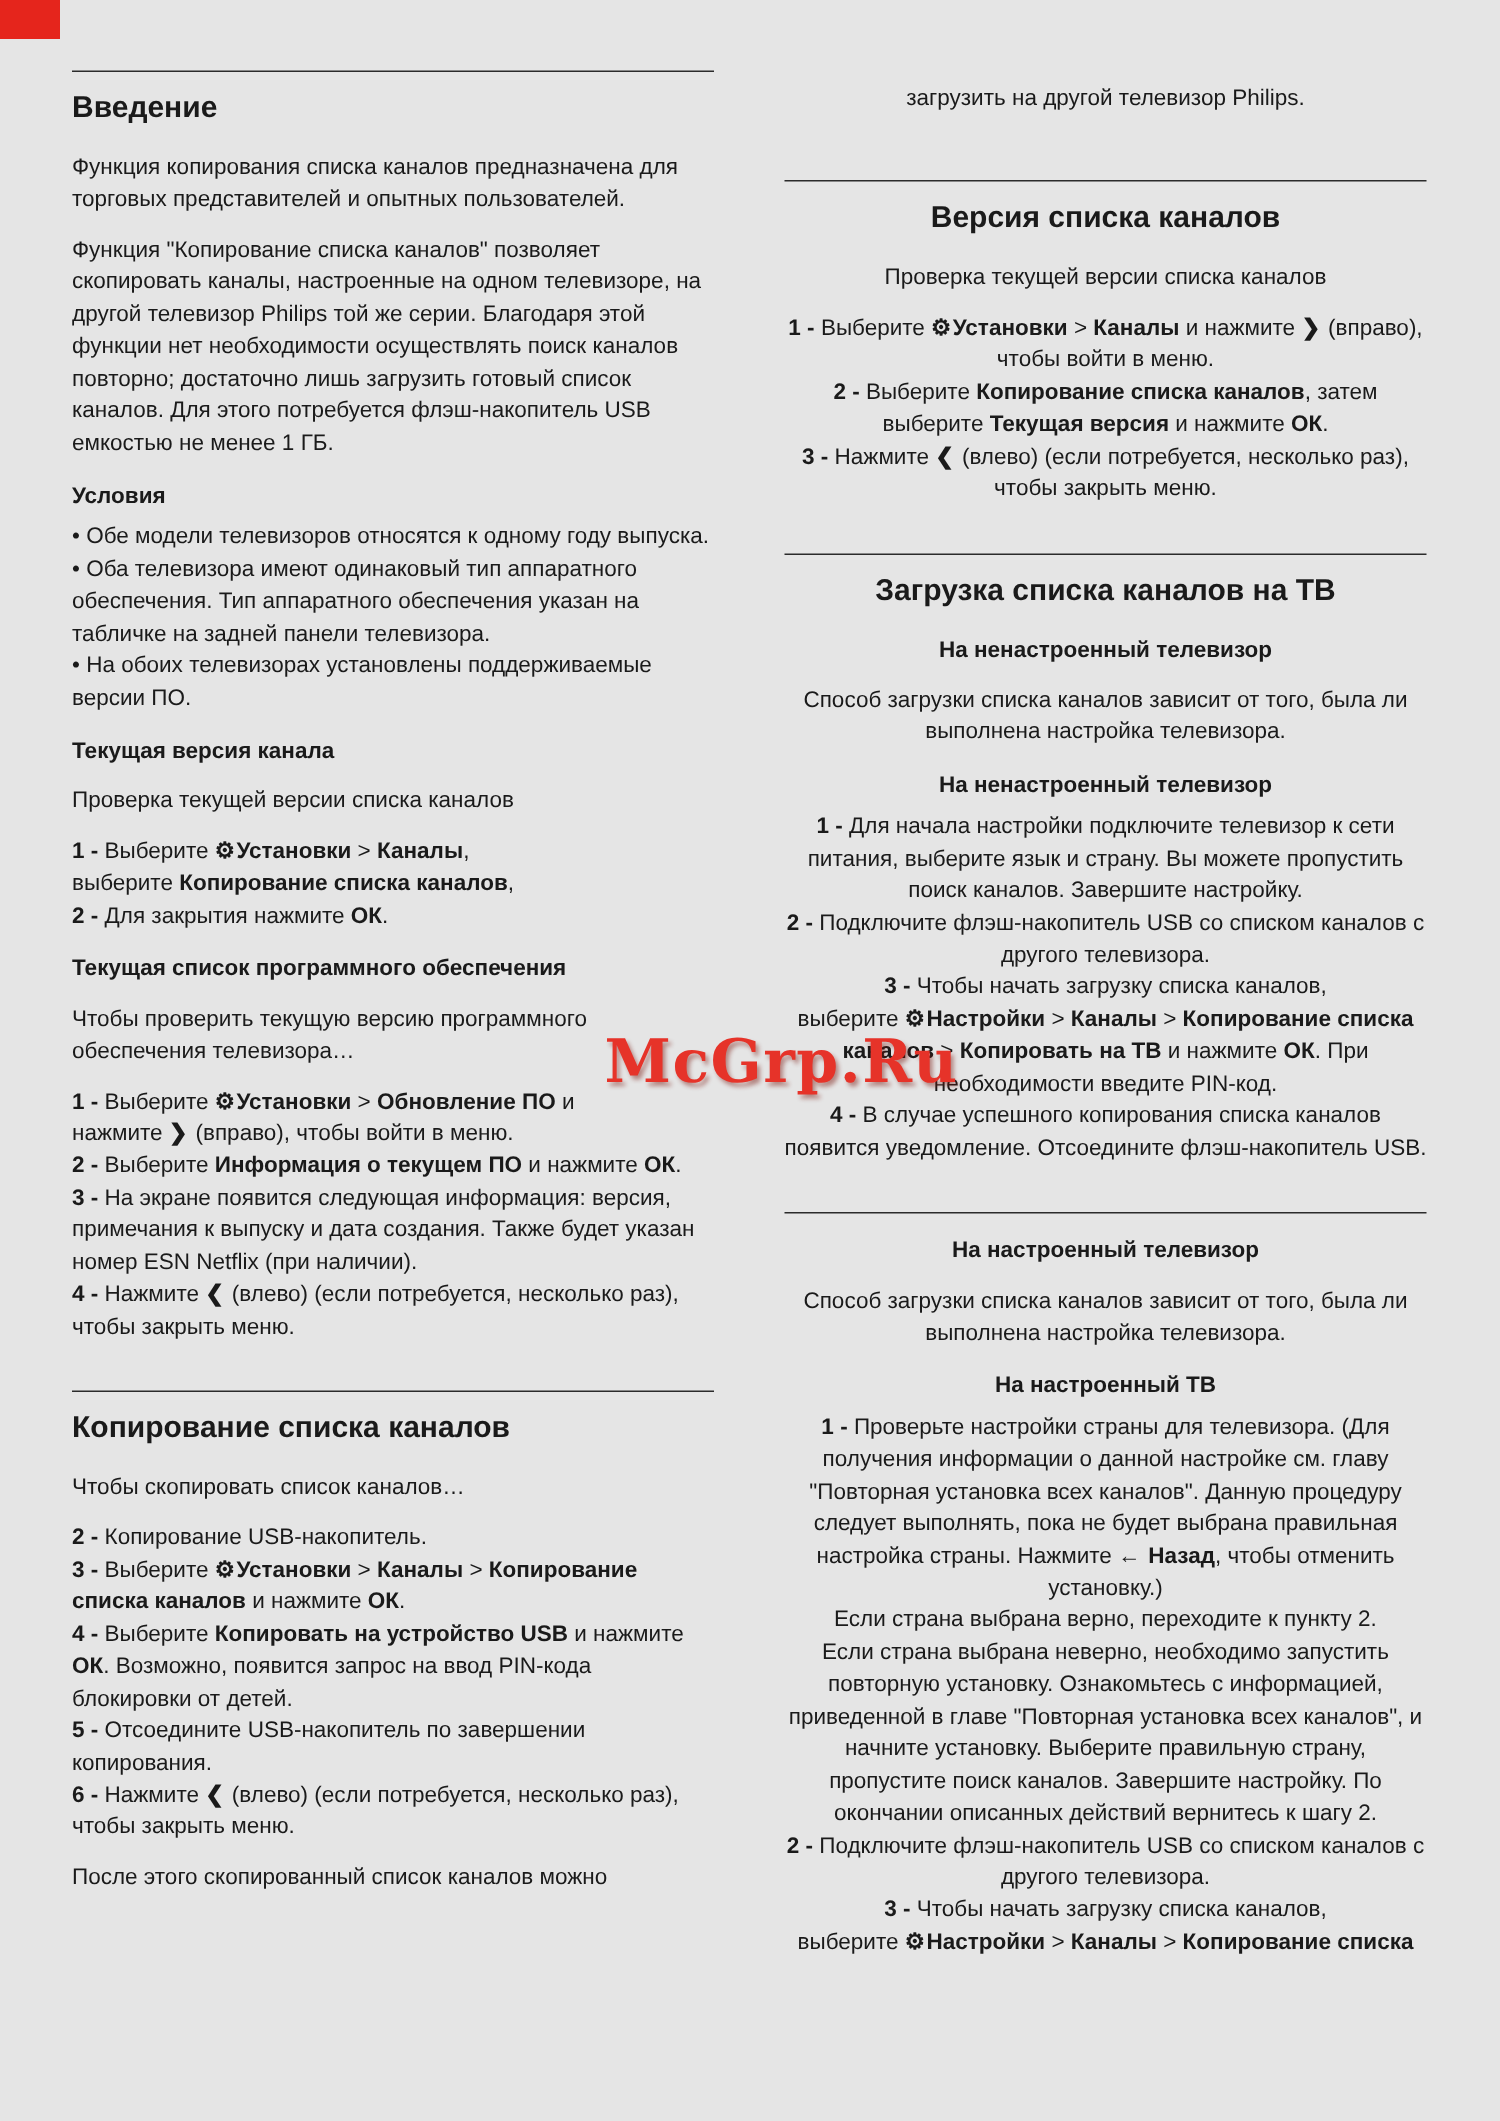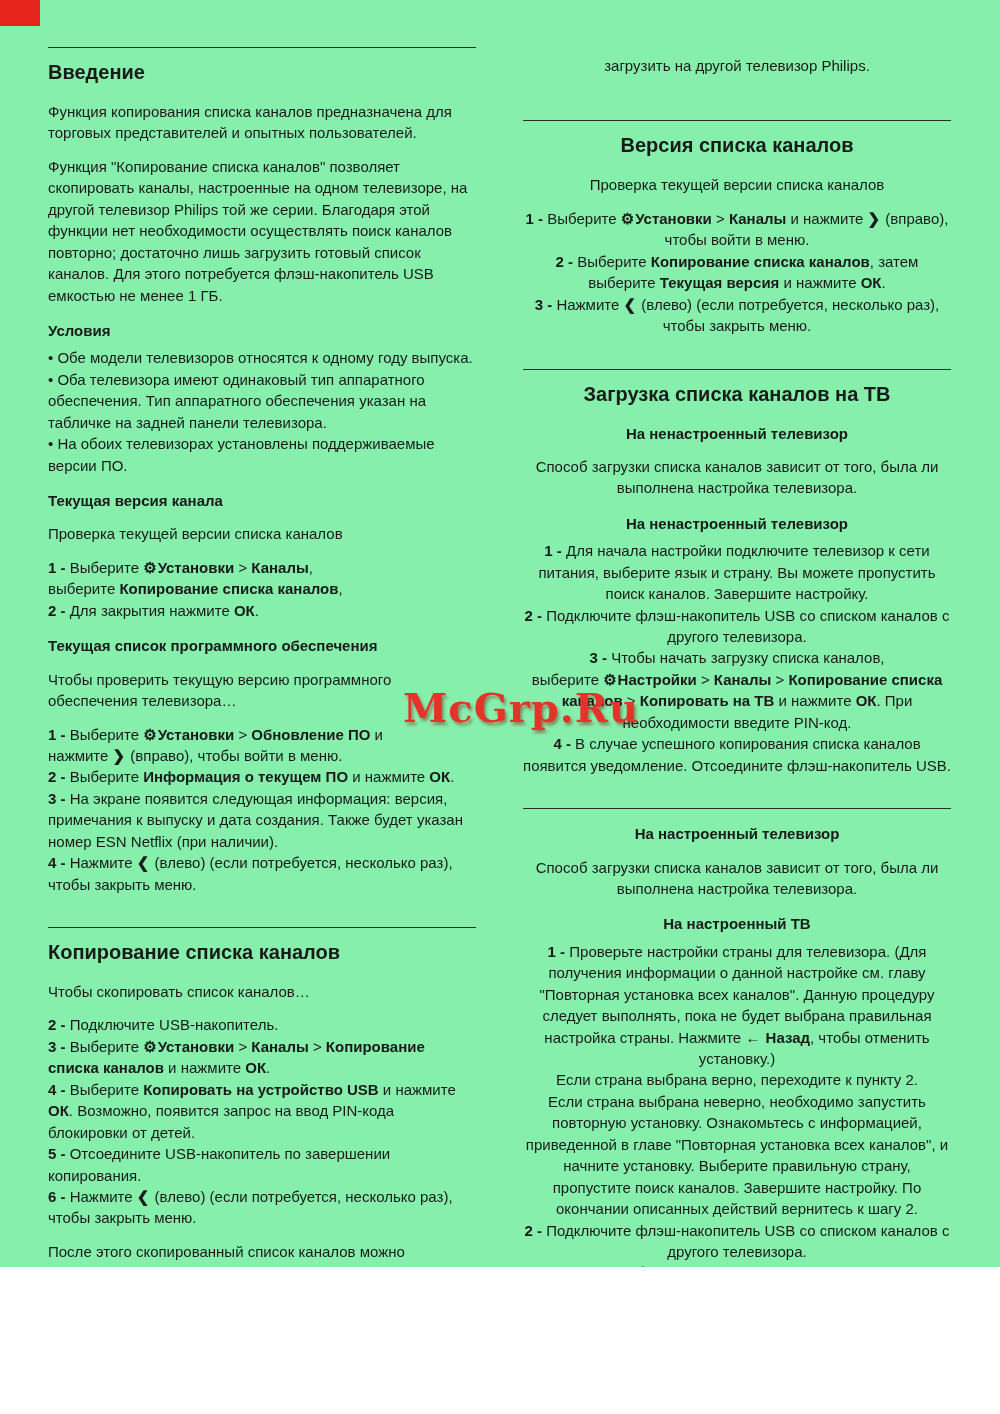--- a/index.html
+++ b/index.html
@@ -1,17 +1,17 @@
 <!DOCTYPE html>
 <html><head>
 <meta charset="utf-8">
 <style>
   html,body { margin:0; padding:0; background:#ffffff; }
   .page {
-    position:relative; width:1000px; height:1267px; background:#86efac;
+    position:relative; width:1000px; height:1414px; background:#e5e5e5;
     font-family:"Liberation Sans", sans-serif; color:#1a1a1a; overflow:hidden;
     border-right:1px solid #b9b9b9;
   }
   .corner-mark { position:absolute; left:0; top:0; width:40px; height:26px; background:#e5251c; }
   .col { position:absolute; font-size:15px; line-height:1.43; }
   .col-left  { left:48px;  top:47px; width:428px; }
   .col-right { left:523px; top:55px; width:428px;text-align:center; }
   .col > :first-child { margin-top:0; }
 
   .b-rule { border-top:1px solid #2b2b2b; margin:10px 0 12px 0; height:0; }
@@ -58,21 +58,21 @@
       <div class="b-p"><span>Чтобы проверить текущую версию программного обеспечения телевизора…</span></div>
       <div class="b-step"><span class="bold">1 - </span><span>Выберите </span><span class="icon">⚙</span><span class="bold">Установки</span><span> &gt; </span><span class="bold">Обновление ПО</span><span> и</span></div>
       <div class="b-step"><span>нажмите </span><span class="icon">❯</span><span> (вправо), чтобы войти в меню.</span></div>
       <div class="b-step"><span class="bold">2 - </span><span>Выберите </span><span class="bold">Информация о текущем ПО</span><span> и нажмите </span><span class="bold">ОК</span><span>.</span></div>
       <div class="b-step"><span class="bold">3 - </span><span>На экране появится следующая информация: версия, примечания к выпуску и дата создания. Также будет указан номер ESN Netflix (при наличии).</span></div>
       <div class="b-step"><span class="bold">4 - </span><span>Нажмите </span><span class="icon">❮</span><span> (влево) (если потребуется, несколько раз), чтобы закрыть меню.</span></div>
       <div class="b-gap"></div>
       <div class="b-rule"></div>
       <div class="b-h1"><span>Копирование списка каналов</span></div>
       <div class="b-p"><span>Чтобы скопировать список каналов…</span></div>
-      <div class="b-step"><span class="bold">2 - </span><span>Подключите USB-накопитель.</span></div>
+      <div class="b-step"><span class="bold">2 - </span><span>Копирование USB-накопитель.</span></div>
       <div class="b-step"><span class="bold">3 - </span><span>Выберите </span><span class="icon">⚙</span><span class="bold">Установки</span><span> &gt; </span><span class="bold">Каналы</span><span> &gt; </span><span class="bold">Копирование списка каналов</span><span> и нажмите </span><span class="bold">ОК</span><span>.</span></div>
       <div class="b-step"><span class="bold">4 - </span><span>Выберите </span><span class="bold">Копировать на устройство USB</span><span> и нажмите </span><span class="bold">ОК</span><span>. Возможно, появится запрос на ввод PIN-кода блокировки от детей.</span></div>
       <div class="b-step"><span class="bold">5 - </span><span>Отсоедините USB-накопитель по завершении копирования.</span></div>
       <div class="b-step"><span class="bold">6 - </span><span>Нажмите </span><span class="icon">❮</span><span> (влево) (если потребуется, несколько раз), чтобы закрыть меню.</span></div>
       <div class="b-p"><span>После этого скопированный список каналов можно</span></div>
     </div>
   <div class="col col-right">
       <div class="b-p"><span>загрузить на другой телевизор Philips.</span></div>
       <div class="b-gap"></div>
       <div class="b-rule"></div>

